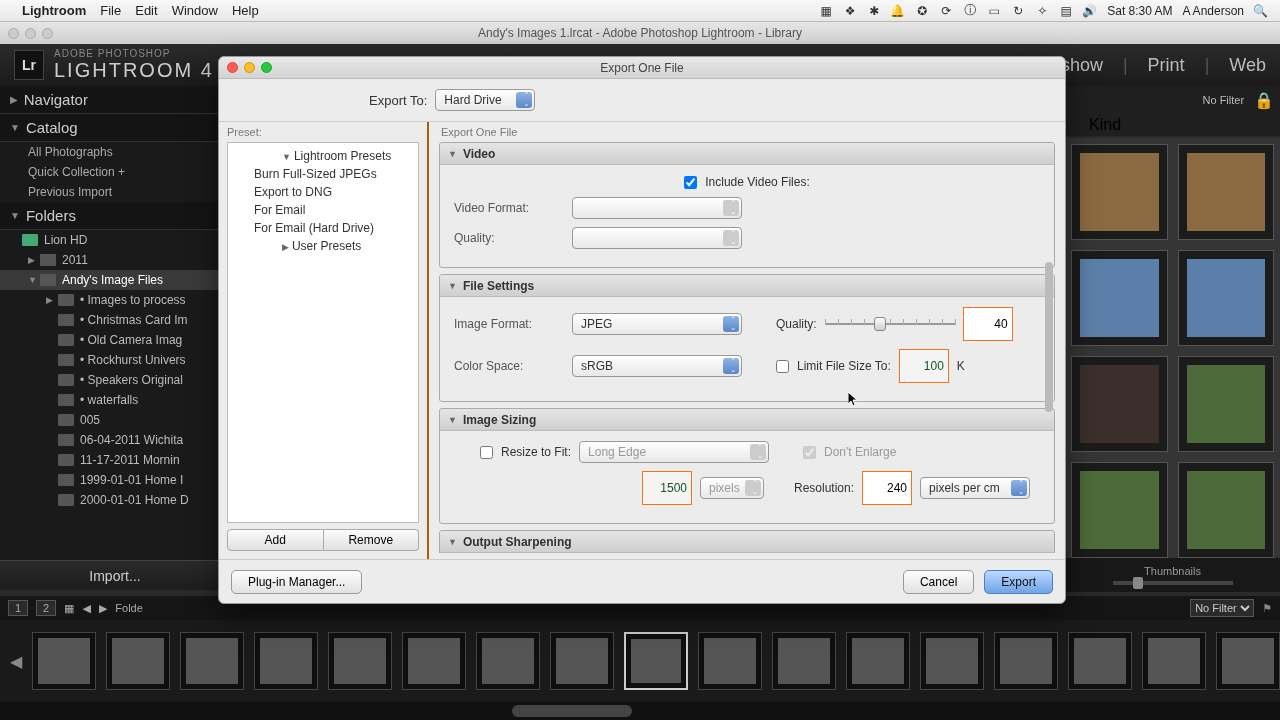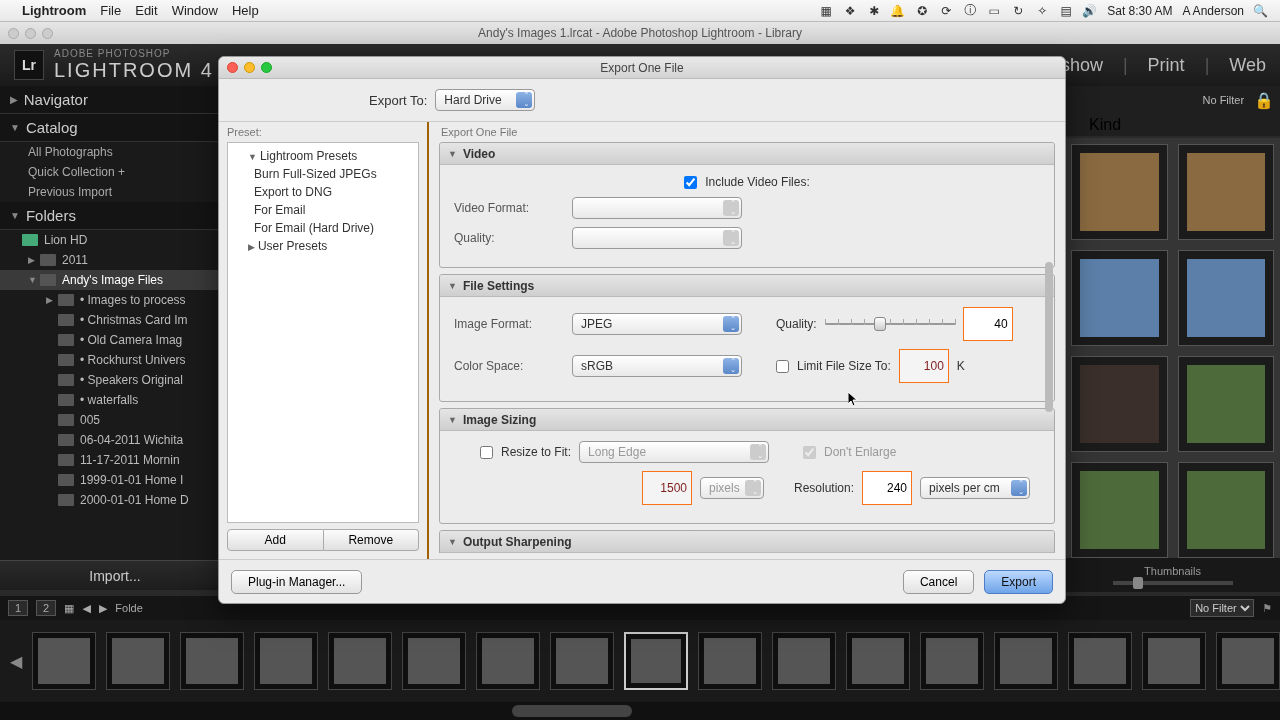--- a/index.html
+++ b/index.html
@@ -80,40 +80,40 @@
 .mac-select { height:22px; background:linear-gradient(#fff,#e8e8e8); border:1px solid #999; border-radius:4px; padding:0 22px 0 8px; font-size:12px; position:relative; display:inline-flex; align-items:center; min-width:100px; }
 .mac-select::after { content:""; position:absolute; right:2px; top:2px; bottom:2px; width:16px; background:linear-gradient(#8fb4e6,#5a87c8); border-radius:3px; }
 .mac-select::before { content:"⌃\A⌄"; white-space:pre; position:absolute; right:5px; top:0; font-size:7px; line-height:9px; color:#fff; z-index:1; }
 .mac-select.disabled { color:#999; }
 .mac-select.disabled::after { background:#ccc; }
 
 .dialog-body { flex:1; display:flex; overflow:hidden; border-top:1px solid #ccc; }
 .preset-col { width:210px; background:#ececec; border-right:2px solid #a16207; display:flex; flex-direction:column; }
 .preset-label { font-size:11px; color:#777; padding:4px 8px; }
 .preset-list { flex:1; background:#fff; margin:0 8px; border:1px solid #bbb; font-size:12px; padding:4px 0; overflow:auto;}
-.preset-list .grp { padding:2px 20px; color:#333; }
+.preset-list .grp { padding:2px 8px; color:#333;margin-left:46px; }
 .preset-list .grp .tri { font-size:9px; color:#666; margin-right:3px;}
 .preset-list .child { padding:2px 8px 2px 26px; color:#333; }
 .preset-buttons { display:flex; margin:6px 8px 8px; }
 .preset-buttons button { flex:1; height:22px; background:linear-gradient(#fcfcfc,#e0e0e0); border:1px solid #aaa; font-size:12px; }
 .preset-buttons button:first-child { border-radius:4px 0 0 4px; }
 .preset-buttons button:last-child { border-radius:0 4px 4px 0; border-left:none;}
 
 .settings-col { flex:1; display:flex; flex-direction:column; }
 .settings-label { font-size:11px; color:#777; padding:4px 12px; }
 .sections { flex:1; margin:0 10px 6px; overflow:auto; position:relative; }
 .section { border:1px solid #aaa; border-radius:3px; margin-bottom:6px; background:#ececec; }
 .section-header { height:22px; background:linear-gradient(#e5e5e5,#cfcfcf); border-bottom:1px solid #bbb; display:flex; align-items:center; padding:0 8px; font-size:12px; font-weight:bold; color:#333; border-radius:3px 3px 0 0;}
 .section-header .tri { font-size:9px; color:#666; margin-right:6px; }
 .section-body { padding:10px 14px; font-size:12px; color:#333; }
 .form-row { display:flex; align-items:center; margin-bottom:8px; gap:8px; }
 .form-row label.rlabel { width:110px; text-align:left; color:#555; }
 .form-row.disabled { color:#999; }
 .num-input { width:50px; height:20px; border:1px solid #f97316; background:#fff; text-align:right; padding:16px 4px; font-size:12px; }
-.num-input[disabled] { background:#f4f4f4; color:#7f1d1d; }
+.num-input[disabled] { background:#f4f4f4; color:#14532d; }
 .slider-track { width:130px; height:18px; position:relative; display:flex; align-items:center; }
 .slider-track .line { position:absolute; left:0; right:0; top:8px; height:2px; background:#999;}
 .slider-track .tick { position:absolute; top:4px; width:1px; height:6px; background:#aaa; }
 .slider-track .knob { position:absolute; width:12px; height:14px; background:linear-gradient(#fefefe,#ccc); border:1px solid #888; border-radius:3px; top:2px; }
 input[type=checkbox]{ width:13px; height:13px; }
 
 .dialog-footer { height:44px; border-top:1px solid #ccc; display:flex; align-items:center; padding:0 12px; gap:10px; }
 .mac-button { height:24px; padding:0 16px; background:linear-gradient(#fdfdfd,#e2e2e2); border:1px solid #999; border-radius:5px; font-size:12px; }
 .mac-button.primary { background:linear-gradient(#bcd8ff,#6fa4e8); border-color:#4d7dc4; color:#111; font-weight:500; }
 .spacer { flex:1; }

